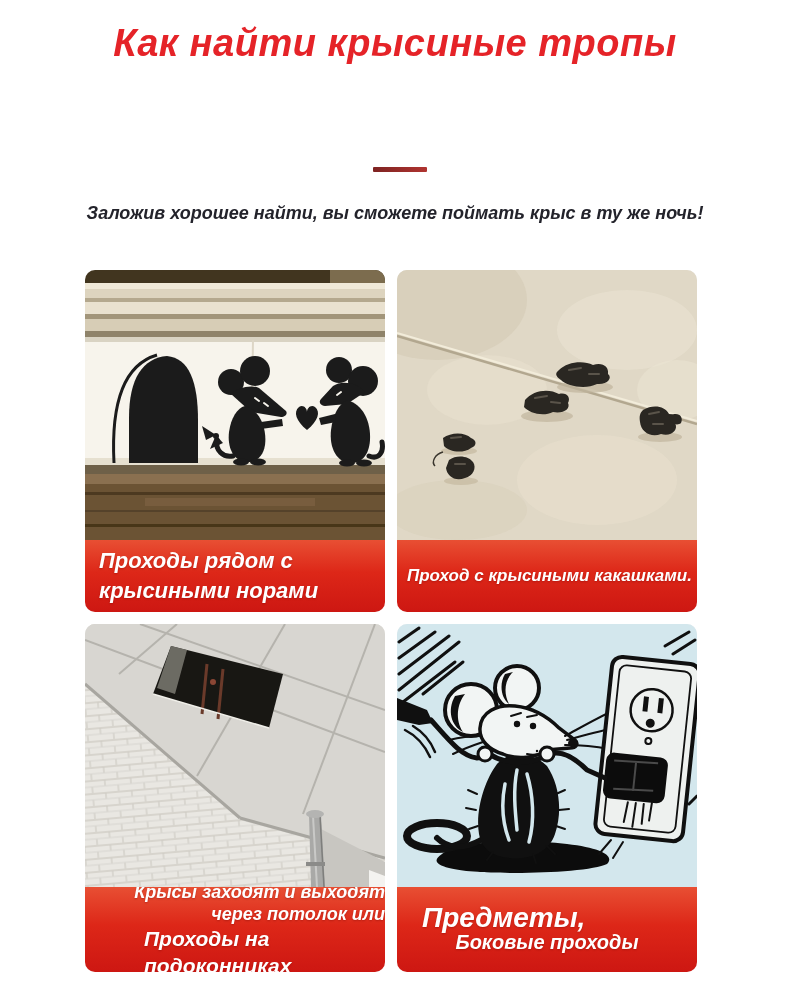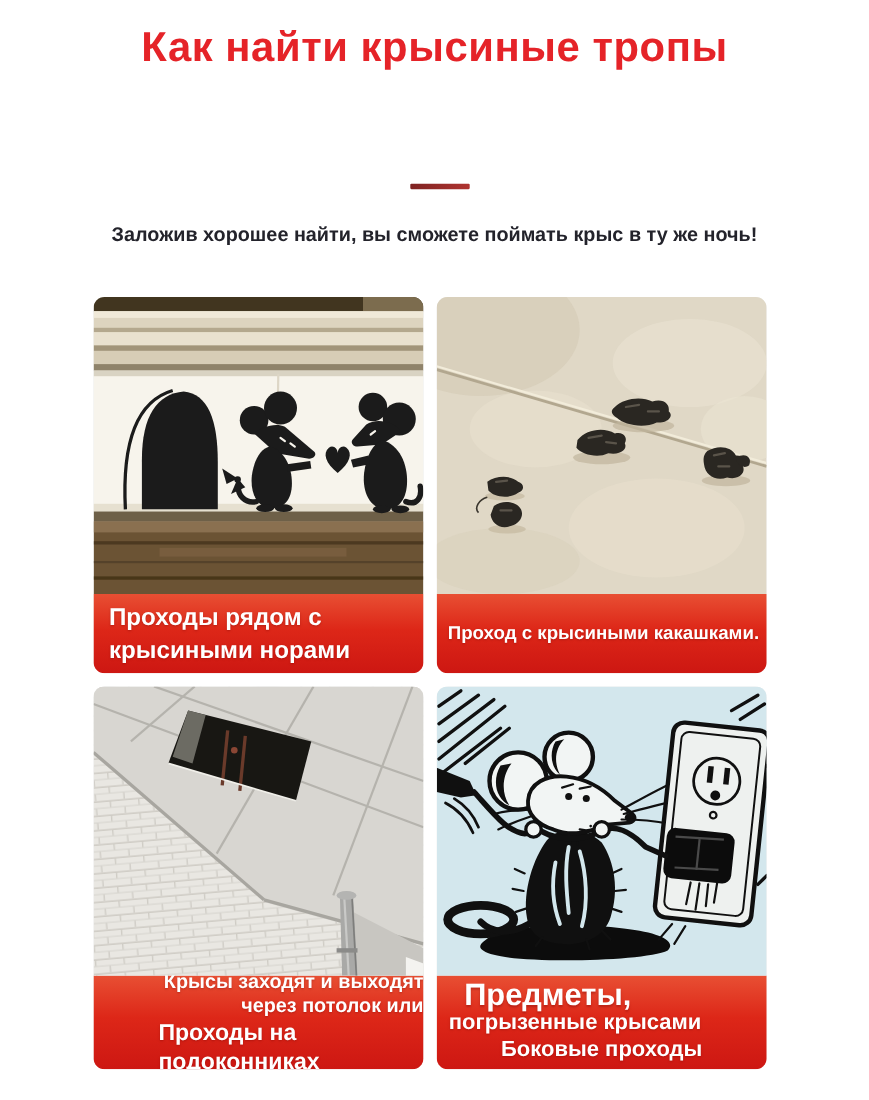--- a/index.html
+++ b/index.html
@@ -1,21 +1,21 @@
 <!DOCTYPE html>
 <html style="--title_red: #e52328; --caption_red_top: #e84f33; --caption_red_bottom: #cd1712; --dash_red: #b03430; --text_dark: #3d3d44; --lead_dark: #23232b;"><head>
 <meta charset="utf-8">
 <style>
   html,body{margin:0;padding:0;}
   body{
     width:790px;height:1000px;background:#ffffff;
     font-family:"Liberation Sans","DejaVu Sans",sans-serif;
     position:relative;overflow:hidden;
   }
-  .page{position:absolute;inset:0;width:790px;height:1000px;background:#fff;}
+  .page{position:absolute;inset:0;width:790px;height:1000px;background:#fff;font-style:italic;}
   .title{
     position:absolute;top:22px;left:0;width:790px;margin:0;
     text-align:center;font-size:38px;font-weight:700;letter-spacing:.5px;
     color:var(--title_red,#e52328);
   }
   .intro{
     position:absolute;top:86px;left:90px;width:580px;margin:0;
     font-size:26px;line-height:35px;font-weight:400;color:var(--text_dark,#3d3d44);
   }
   .dash{
@@ -316,19 +316,18 @@
           <circle cx="88" cy="130" r="7" fill="#f2f5f4" stroke="#101010" stroke-width="3"></circle>
           <circle cx="150" cy="130" r="7" fill="#f2f5f4" stroke="#101010" stroke-width="3"></circle>
           <g stroke="#101010" stroke-width="2" stroke-linecap="round" fill="none">
             <path d="M214,216 L202,230"></path>
               <path d="M226,218 L216,234"></path>
           </g>
         </svg>
       </div>
       <figcaption class="caption cap4">
         <span class="cap-line l1">Предметы,</span>
-        <span class="cap-line l2">погрызенные крысами</span>
         <span class="cap-line l3">Боковые проходы</span>
       </figcaption>
     </figure>
 
   </div>
 </div>
 
 </body></html>

